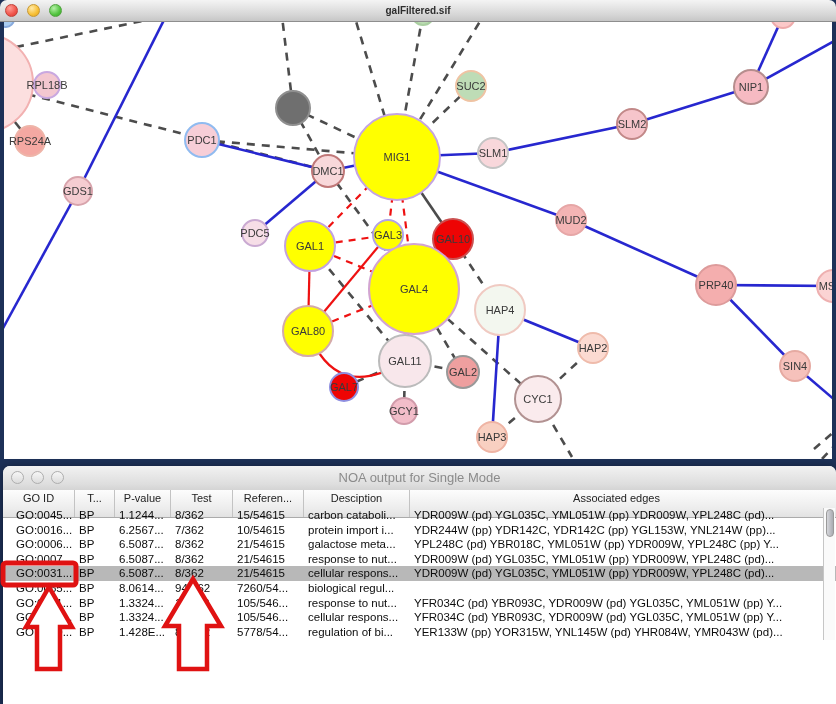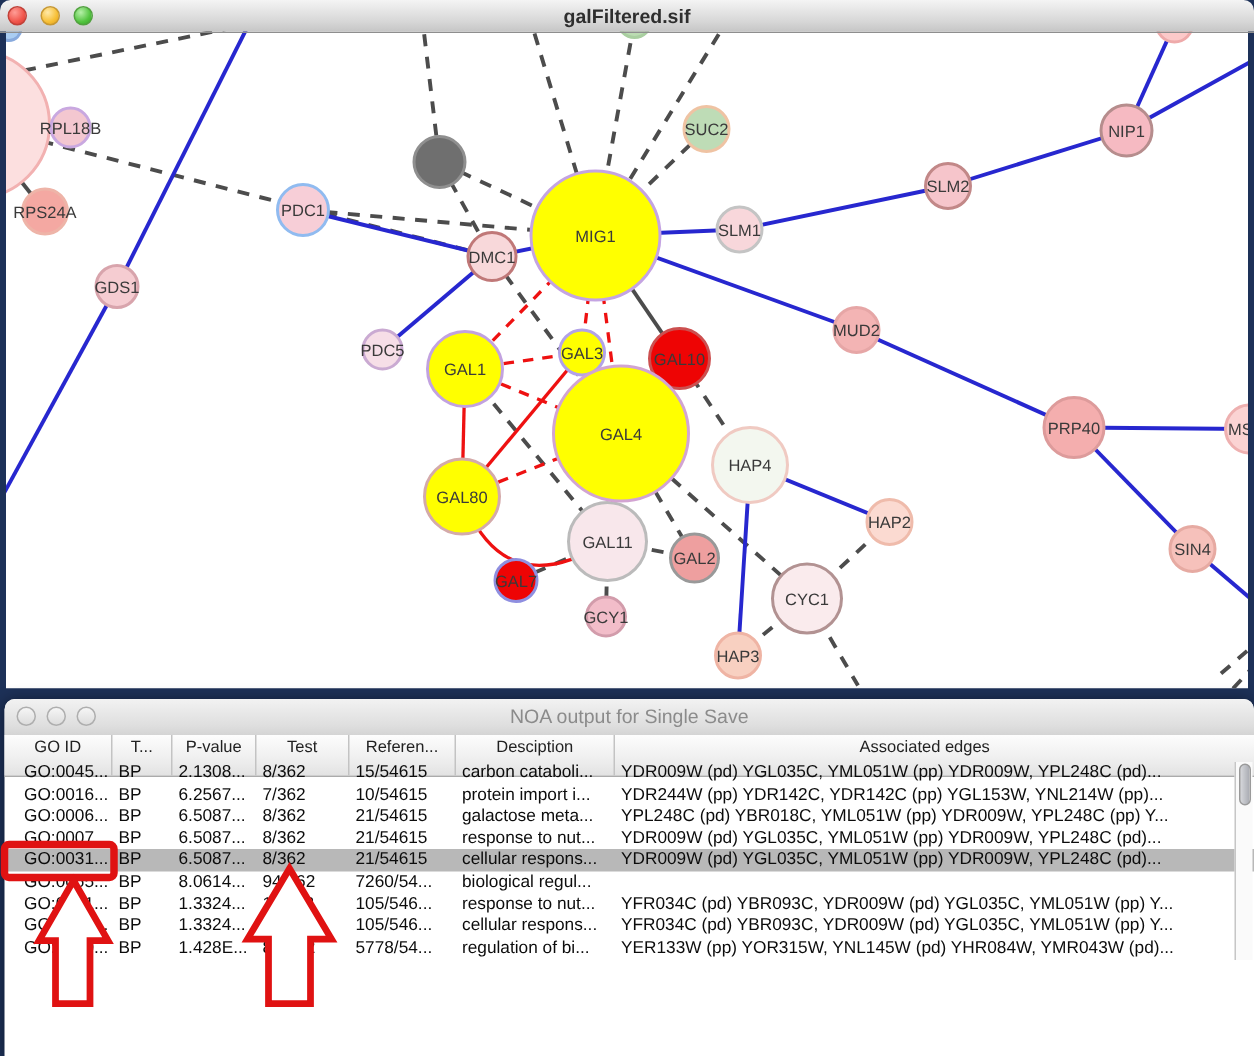--- a/index.html
+++ b/index.html
@@ -14,21 +14,21 @@
   .graph-canvas-svg{position:absolute;left:0;top:0;}
   .titlebar{
     position:absolute;left:0;top:0;right:0;height:21px;
     background:linear-gradient(#f4f4f4,#d6d6d6 70%,#c6c6c6);
     border-bottom:1px solid #8e8e8e;
     border-radius:7px 7px 0 0;
     z-index:5;
   }
   .titlebar .title{
     position:absolute;left:0;right:0;top:0;line-height:21px;text-align:center;
-    font-size:13px;font-weight:bold;color:#2e2e2e;
+    font-size:10px;font-weight:bold;color:#2e2e2e;
   }
   .light{position:absolute;top:3.5px;width:13px;height:13px;border-radius:50%;box-sizing:border-box;}
   .lr{left:5px;background:radial-gradient(circle at 35% 30%,#ff9d96,#f0544a 60%,#d43b32);border:1px solid #c24138;}
   .ly{left:27px;background:radial-gradient(circle at 35% 30%,#ffe9a8,#f7bf35 60%,#dd9f1e);border:1px solid #c79833;}
   .lg{left:49px;background:radial-gradient(circle at 35% 30%,#b6f0a8,#52c43f 60%,#36a428);border:1px solid #51a23f;}
   .light-inactive{border:1.5px solid #aeaeae;background:linear-gradient(#f6f6f6,#dcdcdc);}
   
   .table-win{
     position:absolute;left:3px;top:466px;width:833px;height:238px;
     background:#ffffff;border-radius:7px 7px 0 0;
@@ -299,37 +299,37 @@
     <span class="light lg"></span>
     <div class="title">galFiltered.sif</div>
   </div>
 </div>
 
 <div class="table-win">
   <div class="titlebar2">
     <span class="light light-inactive tl1"></span>
     <span class="light light-inactive tl2"></span>
     <span class="light light-inactive tl3"></span>
-    <div class="title">NOA output for Single Save</div>
+    <div class="title">NOA output for Single Mode</div>
   </div>
 
   <div class="thead" id="thead">
       <div class="th">GO ID</div>
       <div class="th">T...</div>
       <div class="th">P-value</div>
       <div class="th">Test</div>
       <div class="th">Referen...</div>
       <div class="th">Desciption</div>
       <div class="th">Associated edges</div>
     </div>
   <div class="tbody" id="tbody">
       <div class="trow">
         <div class="td c0">GO:0045...</div>
         <div class="td c1">BP</div>
-        <div class="td c2">2.1308...</div>
+        <div class="td c2">1.1244...</div>
         <div class="td c3">8/362</div>
         <div class="td c4">15/54615</div>
         <div class="td c5">carbon cataboli...</div>
         <div class="td c6">YDR009W (pd) YGL035C, YML051W (pp) YDR009W, YPL248C (pd)...</div>
       </div>
       <div class="trow">
         <div class="td c0">GO:0016...</div>
         <div class="td c1">BP</div>
         <div class="td c2">6.2567...</div>
         <div class="td c3">7/362</div>

